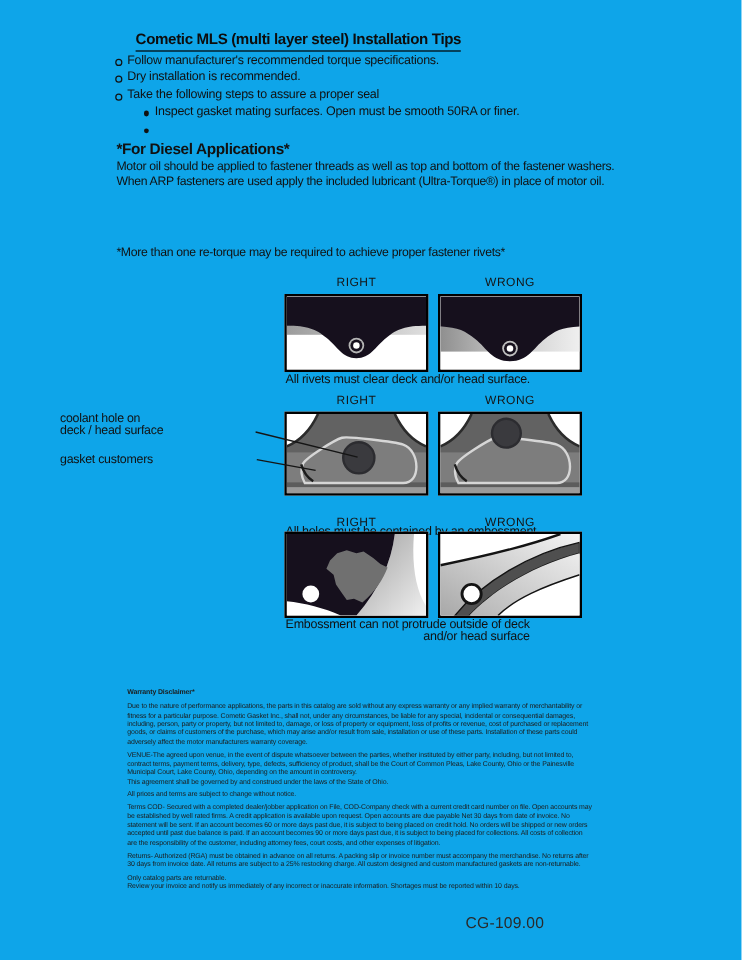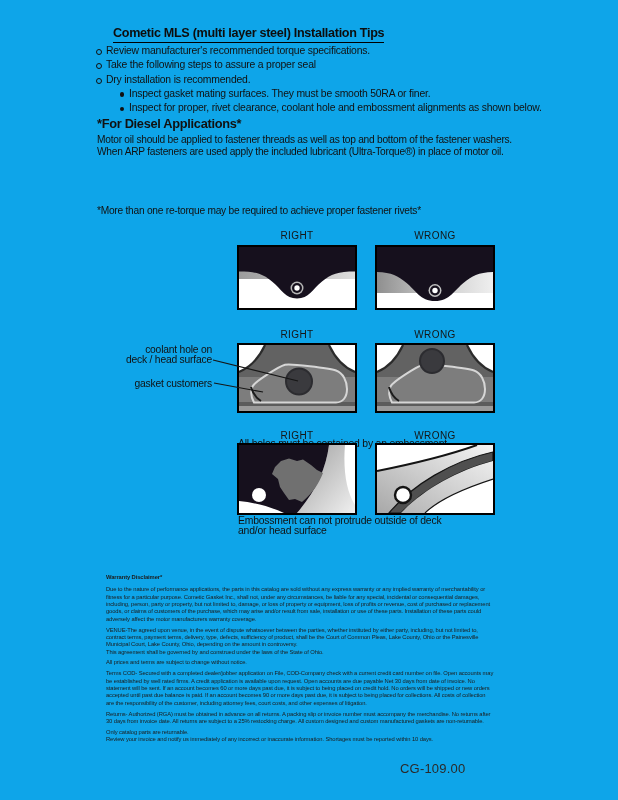--- a/index.html
+++ b/index.html
@@ -20,63 +20,62 @@
   .marker.o{left:1px;top:5px;width:4px;height:4px;border:1px solid #111;border-radius:50%;}
   .marker.d{left:25px;top:5.5px;width:4.4px;height:4.4px;background:#111;border-radius:50%;}
   
   .h2{left:97px;top:116px;font-size:12.8px;font-weight:bold;letter-spacing:-0.3px;}
   .para{left:97px;width:480px;font-size:10.2px;line-height:11.7px;letter-spacing:-0.25px;white-space:pre-line;}
   .p1{top:134px;}
   .p2{top:163px;}
   .p3{top:204.5px;}
   
   .dg-label{width:120px;text-align:center;font-size:10px;letter-spacing:0.4px;color:#151515;}
-  .colL{left:237px;} .colR{left:375px;}
+  .colL{left:237px;} .colR{left:365px;}
   .lab1{top:229.5px;} .lab2{top:328.5px;} .lab3{top:429.5px;}
   .dg-box{width:116px;border:2px solid #000;background:#fff;line-height:0;}
   .box1{top:245px;height:61px;} .box2{top:343px;height:66px;} .box3{top:443px;height:68px;}
   .dg-caption{left:238px;font-size:10.4px;letter-spacing:-0.2px;line-height:10.8px;white-space:pre-line;}
-  .cap1{top:311.5px;} .cap2{top:414.5px;margin-top:24px;} .cap3{top:515.5px;}
-  .callout{left:50px;width:162px;text-align:right;font-size:10.3px;line-height:9.6px;letter-spacing:-0.2px;white-space:pre-line;}
+  .cap1{top:311.5px;} .cap2{top:414.5px;margin-top:24px;} .cap3{top:515.5px;text-align:right;}
+  .callout{left:50px;width:162px;text-align:left;font-size:10.3px;line-height:9.6px;letter-spacing:-0.2px;white-space:pre-line;}
   .co1{top:345px;} .co2{top:378.5px;}
   .leaders{left:205px;top:352px;}
   
   .fine{left:106px;top:574px;width:420px;font-size:5.8px;line-height:7.35px;letter-spacing:-0.1px;color:#1c1c1c;}
   .fine .fp-head{font-weight:bold;margin-bottom:5px;}
   .fine .fp{white-space:pre-line;margin-bottom:3.5px;}
   
-  .code{left:400px;top:761px;font-size:13px;color:#2a2a2a;letter-spacing:0.2px;}
+  .code{left:388px;top:761px;font-size:13px;color:#2a2a2a;letter-spacing:0.2px;}
 </style>
 </head>
 <body>
 
 <div class="page">
 
   <div class="abs title">Cometic MLS (multi layer steel) Installation Tips</div>
 
   <div class="abs tips">
     <div class="tip">
       <span class="marker o"></span>
-      <span>Review manufacturer's recommended torque specifications.</span>
+      <span>Follow manufacturer's recommended torque specifications.</span>
+    </div>
+    <div class="tip">
+      <span class="marker o"></span>
+      <span>Dry installation is recommended.</span>
     </div>
     <div class="tip">
       <span class="marker o"></span>
       <span>Take the following steps to assure a proper seal</span>
     </div>
-    <div class="tip">
-      <span class="marker o"></span>
-      <span>Dry installation is recommended.</span>
-    </div>
     <div class="tip sub">
       <span class="marker d"></span>
-      <span>Inspect gasket mating surfaces.  They must be smooth 50RA or finer.</span>
+      <span>Inspect gasket mating surfaces.  Open must be smooth 50RA or finer.</span>
     </div>
     <div class="tip sub">
       <span class="marker d"></span>
-      <span>Inspect for proper, rivet clearance, coolant hole and embossment alignments as shown below.</span>
     </div>
   </div>
 
   <div class="abs h2">*For Diesel Applications*</div>
   <div class="abs para p1">Motor oil should be applied to fastener threads as well as top and bottom of the fastener washers.
 When ARP fasteners are used apply the included lubricant (Ultra-Torque®) in place of motor oil.</div>
   <div class="abs para p3">*More than one re-torque may be required to achieve proper fastener rivets*</div>
 
   <div class="abs dg-label colL lab1">RIGHT</div>
   <div class="abs dg-label colR lab1">WRONG</div>
@@ -113,20 +112,21 @@
       <rect x="0" y="25" width="116" height="21" fill="url(#g1b)"></rect>
       <path d="M0,0 H116 V25 C101,25.5 95,29 87,35.5 C77,43.5 73,54 58,54 C43,54 39,43.5 29,35.5 C21,29 15,25.5 0,25 Z" fill="#16101d"></path>
       <g>
         <circle cx="58" cy="43.5" r="6.5" fill="#c0c0c0"></circle>
         <circle cx="58" cy="43.5" r="5" fill="#16101d"></circle>
         <circle cx="58" cy="43.5" r="2.7" fill="#ffffff"></circle>
       </g>
     </svg>
   </div>
 
+  <div class="abs dg-caption cap1">All rivets must clear deck and/or head surface.</div>
 
   <div class="abs dg-label colL lab2">RIGHT</div>
   <div class="abs dg-label colR lab2">WRONG</div>
 
   <div class="abs callout co1">coolant hole on
 deck / head surface</div>
   <div class="abs callout co2">gasket customers</div>
 
   <div class="abs dg-box colL box2">
     <svg width="116" height="66" viewBox="0 0 116 66">

